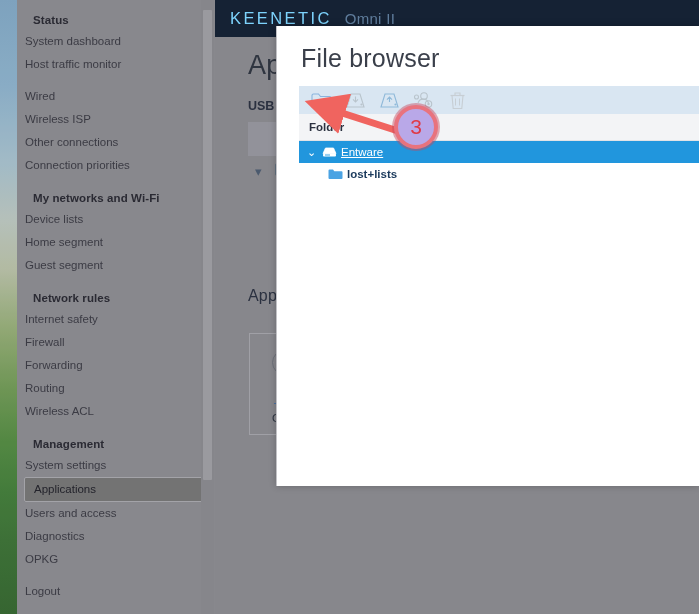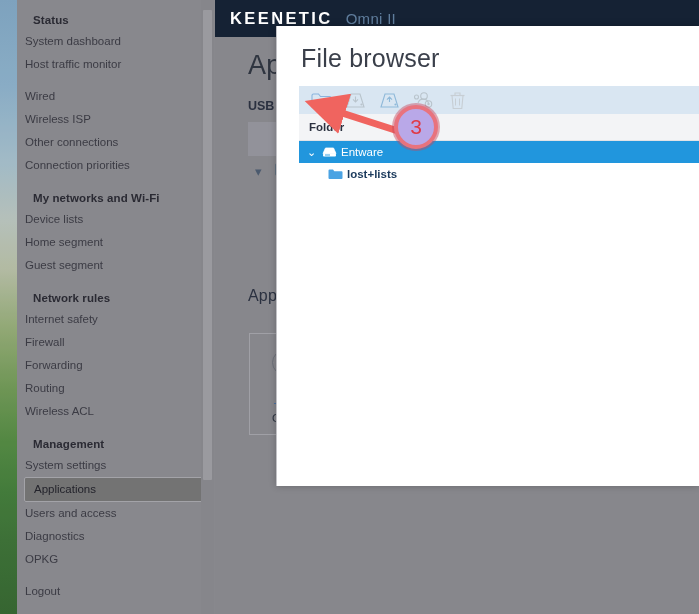--- a/index.html
+++ b/index.html
@@ -66,21 +66,21 @@
     background: #9a9a9f; border-radius: 1px;
   }
 
   
   .topbar {
     position: absolute; left: 215px; top: 0; width: 484px; height: 37px;
     background: #152234;
     display: flex; align-items: center; padding-left: 15px;
   }
   .brand {
-    font-size: 16.5px; font-weight: bold; color: #ffffff;
+    font-size: 16.5px; font-weight: normal; color: #7dd3fc;
     letter-spacing: 2.4px;
   }
   .model {
     font-size: 15px; color: #5f7d9c; margin-left: 13px; letter-spacing: .3px;
   }
 
   
   .bg-content { position: absolute; left: 215px; top: 37px; width: 484px; height: 577px; overflow: hidden; }
   .bg-title {
     position: absolute; left: 33px; top: 13px;
@@ -162,21 +162,21 @@
   
   .fb-row {
     position: absolute; left: 22px; right: 0; height: 22px;
     display: flex; align-items: center; padding-left: 8px;
   }
   .fb-row.selected { background: #2196dd; top: 115px; }
   .fb-row.child { top: 137px; padding-left: 29px; }
   .row-chevron { width: 15px; color: #ffffff; font-size: 11px; line-height: 1; }
   .row-icon { width: 19px; display:flex; align-items:center; }
   .row-label { font-size: 11.5px; }
-  .fb-row.selected .row-label { color: #ffffff; }
+  .fb-row.selected .row-label { color: #ffffff; text-decoration: underline; }
   .fb-row.child .row-label { color: #1b3a5c; font-weight: bold; }
 
   .fb-divider {
     position: absolute; left: 22px; right: 0; top: 549px; height: 2px;
     background: linear-gradient(to bottom,#e7ecf1,#dde5ec);
   }
 
   
   .annot-layer {
     position: absolute; left: 0; top: 0; width: 699px; height: 614px;

